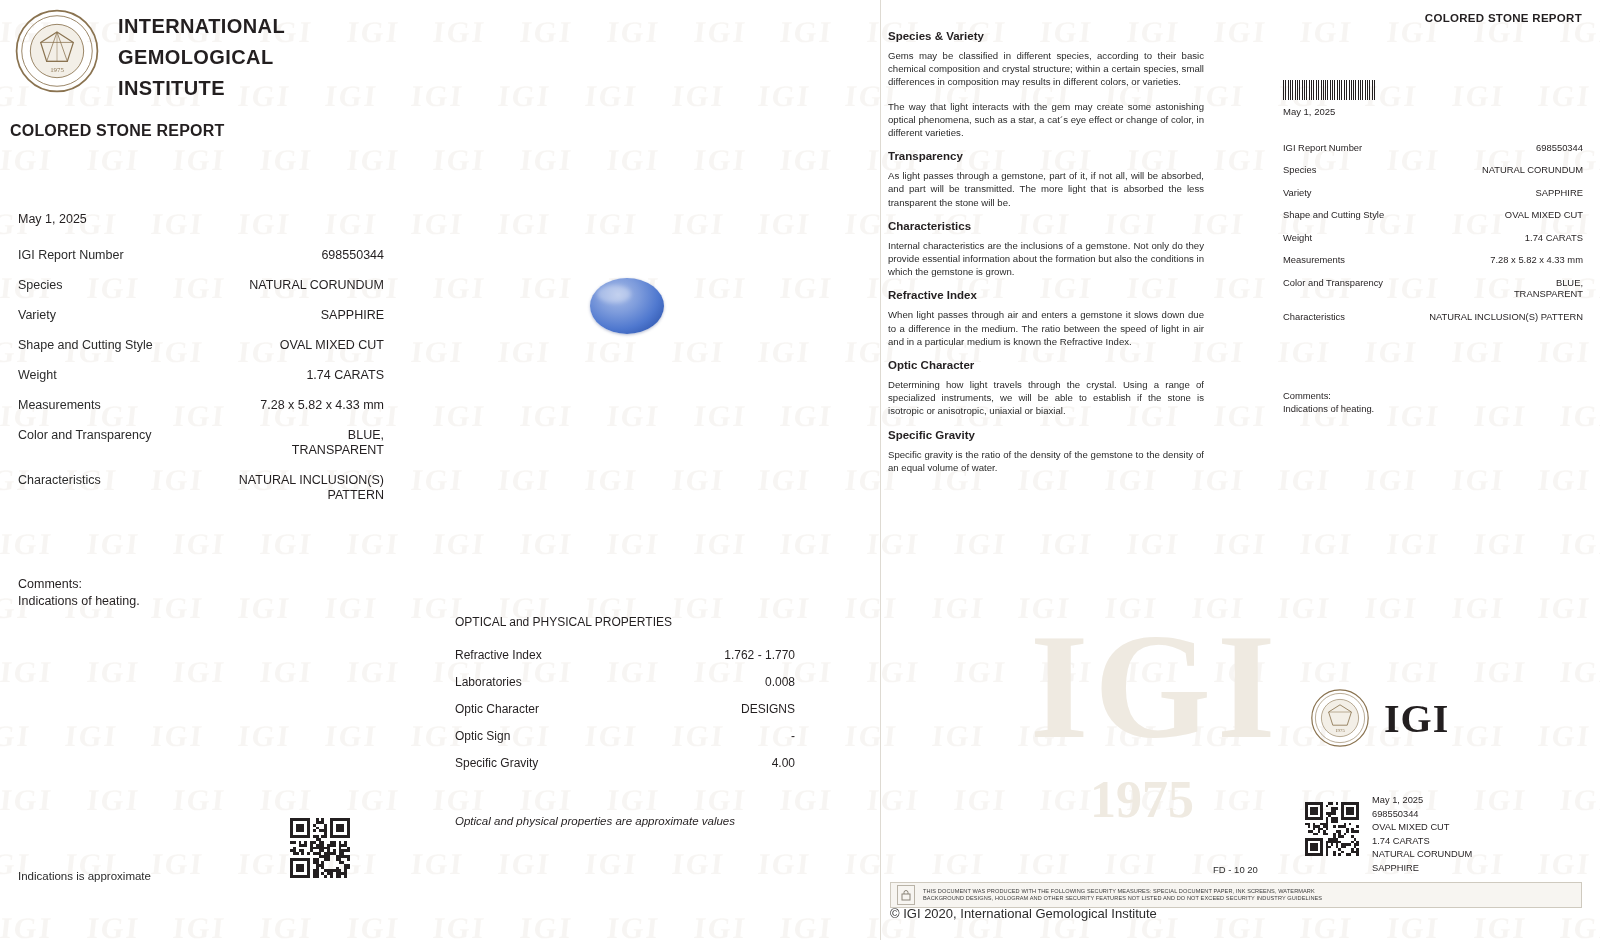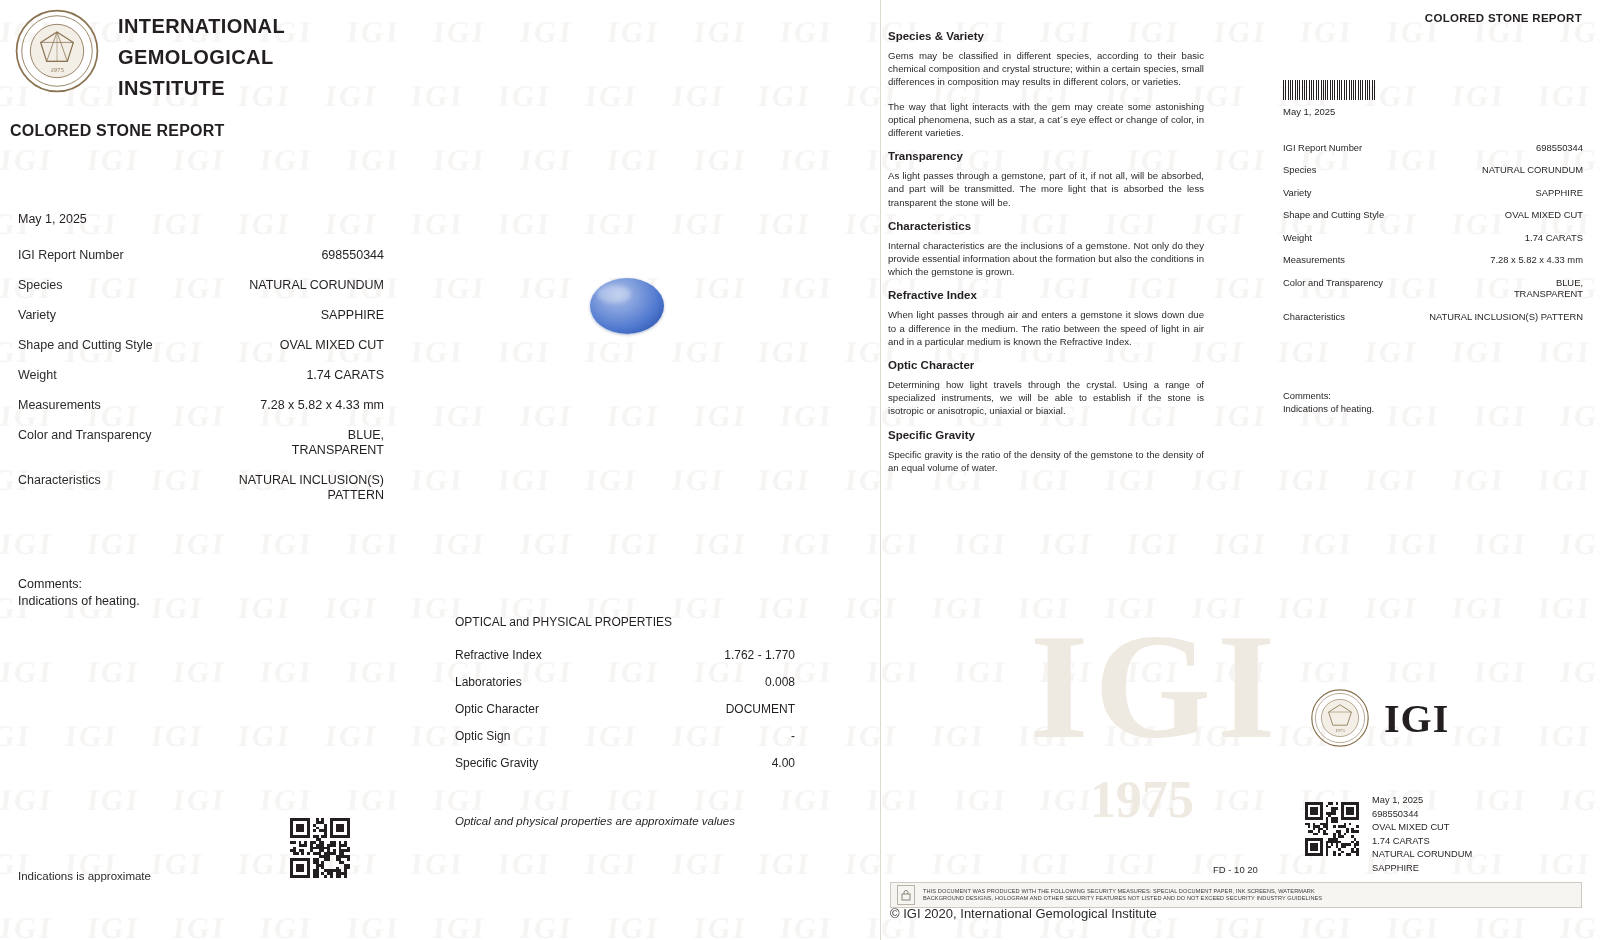--- a/index.html
+++ b/index.html
@@ -666,21 +666,21 @@
           <div class="o-row">
             <div>Refractive Index</div>
             <div>1.762 - 1.770</div>
           </div>
           <div class="o-row">
             <div>Laboratories</div>
             <div>0.008</div>
           </div>
           <div class="o-row">
             <div>Optic Character</div>
-            <div>DOCUMENT</div>
+            <div>DESIGNS</div>
           </div>
           <div class="o-row">
             <div>Optic Sign</div>
             <div>-</div>
           </div>
           <div class="o-row">
             <div>Specific Gravity</div>
             <div>4.00</div>
           </div>
         </div>

